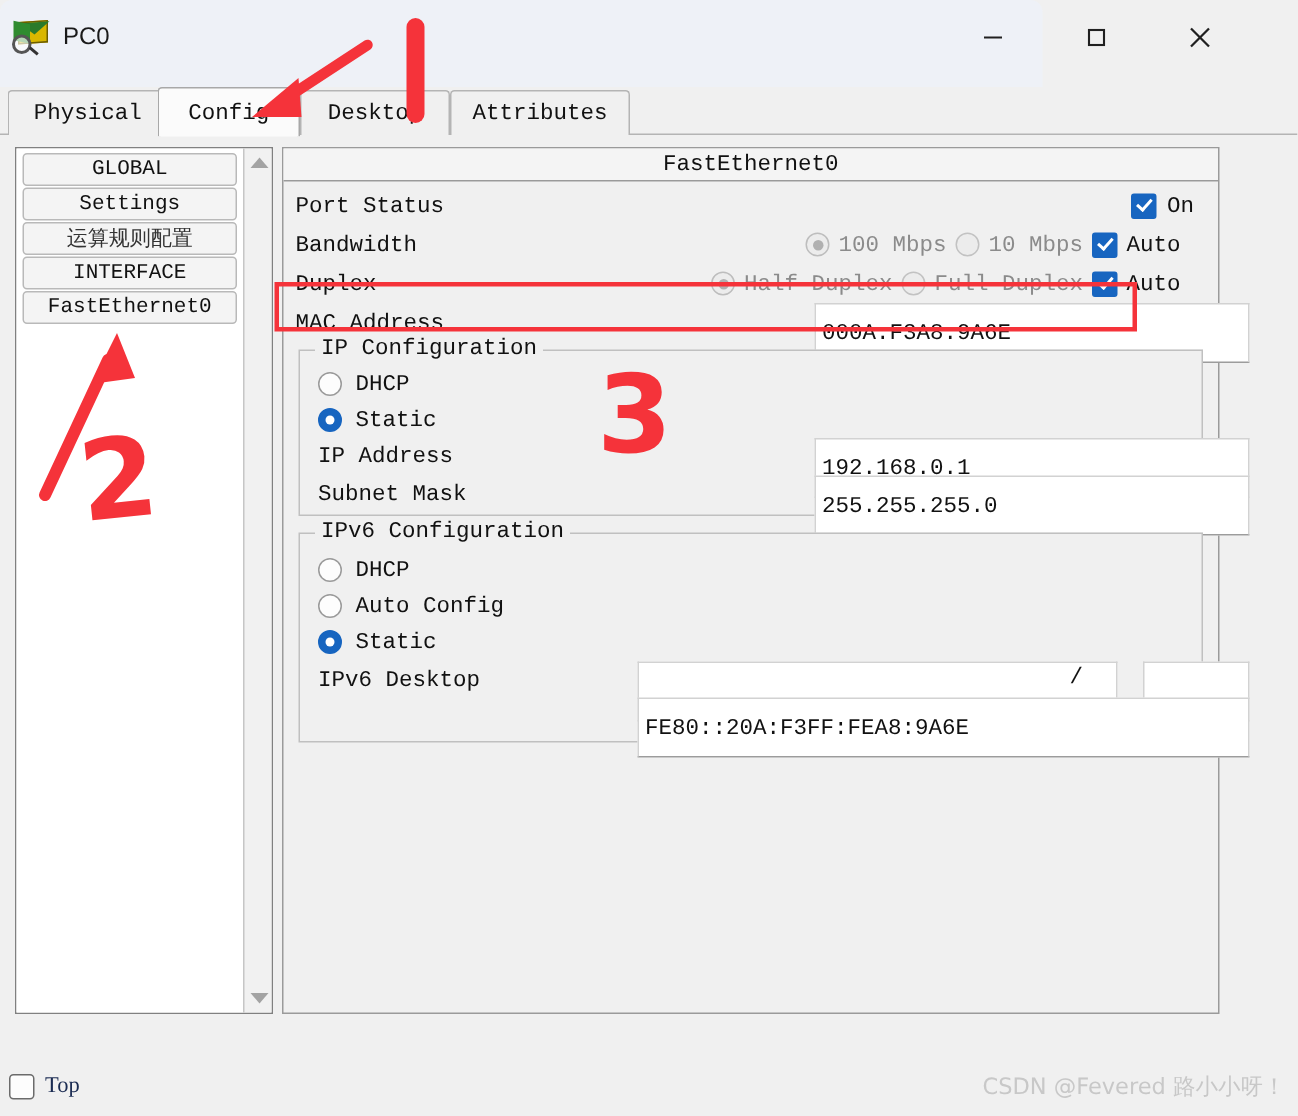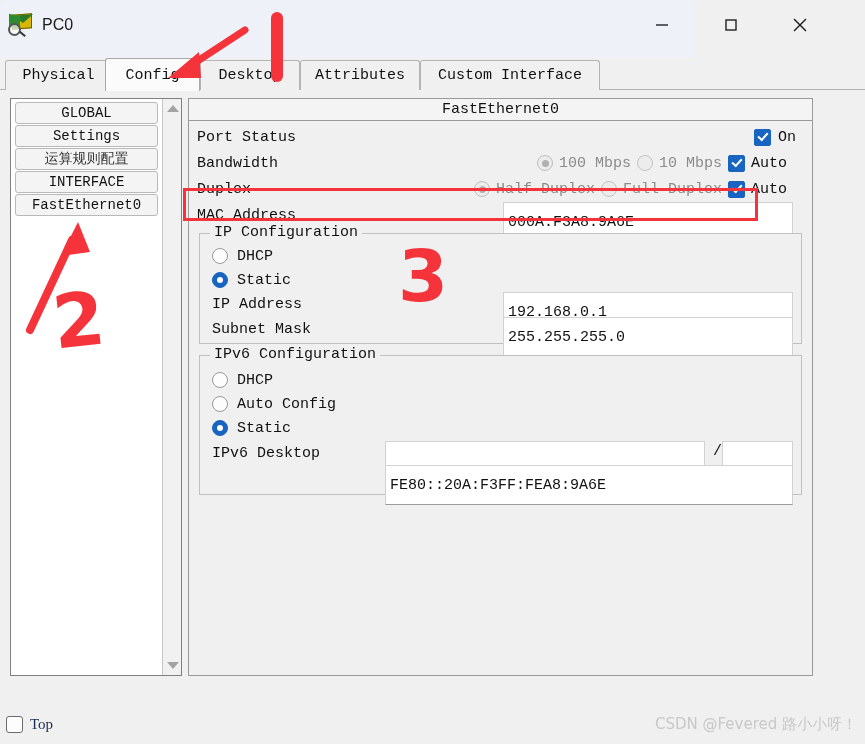--- a/index.html
+++ b/index.html
@@ -237,20 +237,21 @@
   .inp {
     background: #ffffff;
     border: 1px solid #d2d2d2;
     border-bottom: 1px solid #9c9c9c;
     font-family: "Liberation Mono", monospace;
     font-size: 15px;
     color: #111;
     display: flex; align-items: center;
     padding: 0 4px;
     height: 40px;
+    margin-left: 40px;
   }
 
   
   .grp {
     position: absolute;
     border: 1px solid #c0c0c0;
     background: #f0f0f0;
   }
   .grp > .grp-title {
     position: absolute; left: 10px; top: -10px;
@@ -337,21 +338,20 @@
         </svg>
     </div>
   </div>
 
   <div class="tabstrip">
     <div class="tabline"></div>
     <div class="tab" style="left:5px;   width:107px;">Physical</div>
     <div class="tab active" style="left:105px; width:95px;">Config</div>
     <div class="tab" style="left:200px; width:100px;">Desktop</div>
     <div class="tab" style="left:300px; width:120px;">Attributes</div>
-    <div class="tab" style="left:420px; width:180px;">Custom Interface</div>
   </div>
 
   <div class="content">
 
     <div class="sidepane">
       <div class="sidelist">
         <div class="sbtn">GLOBAL</div>
         <div class="sbtn">Settings</div>
         <div class="sbtn cjk">运算规则配置</div>
         <div class="sbtn">INTERFACE</div>

